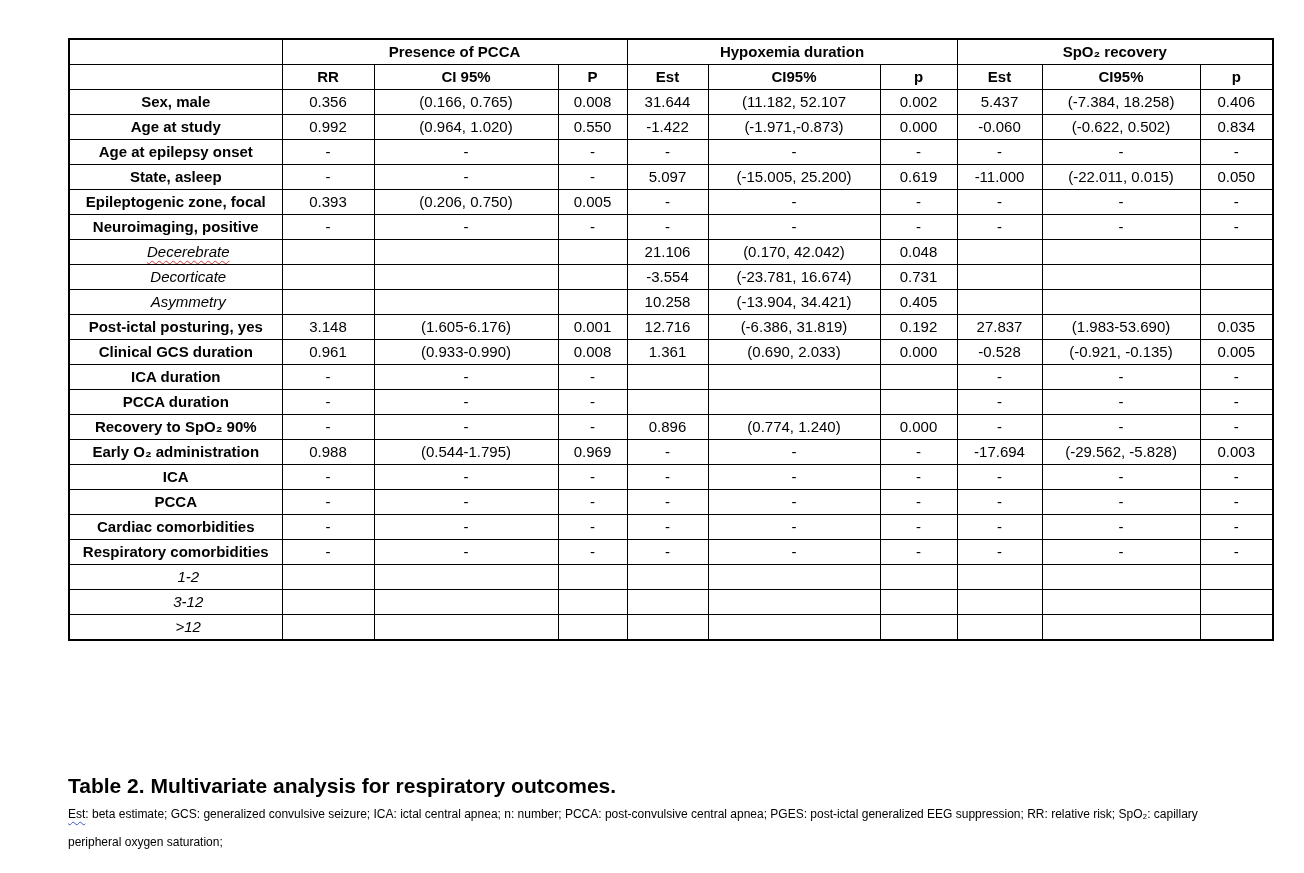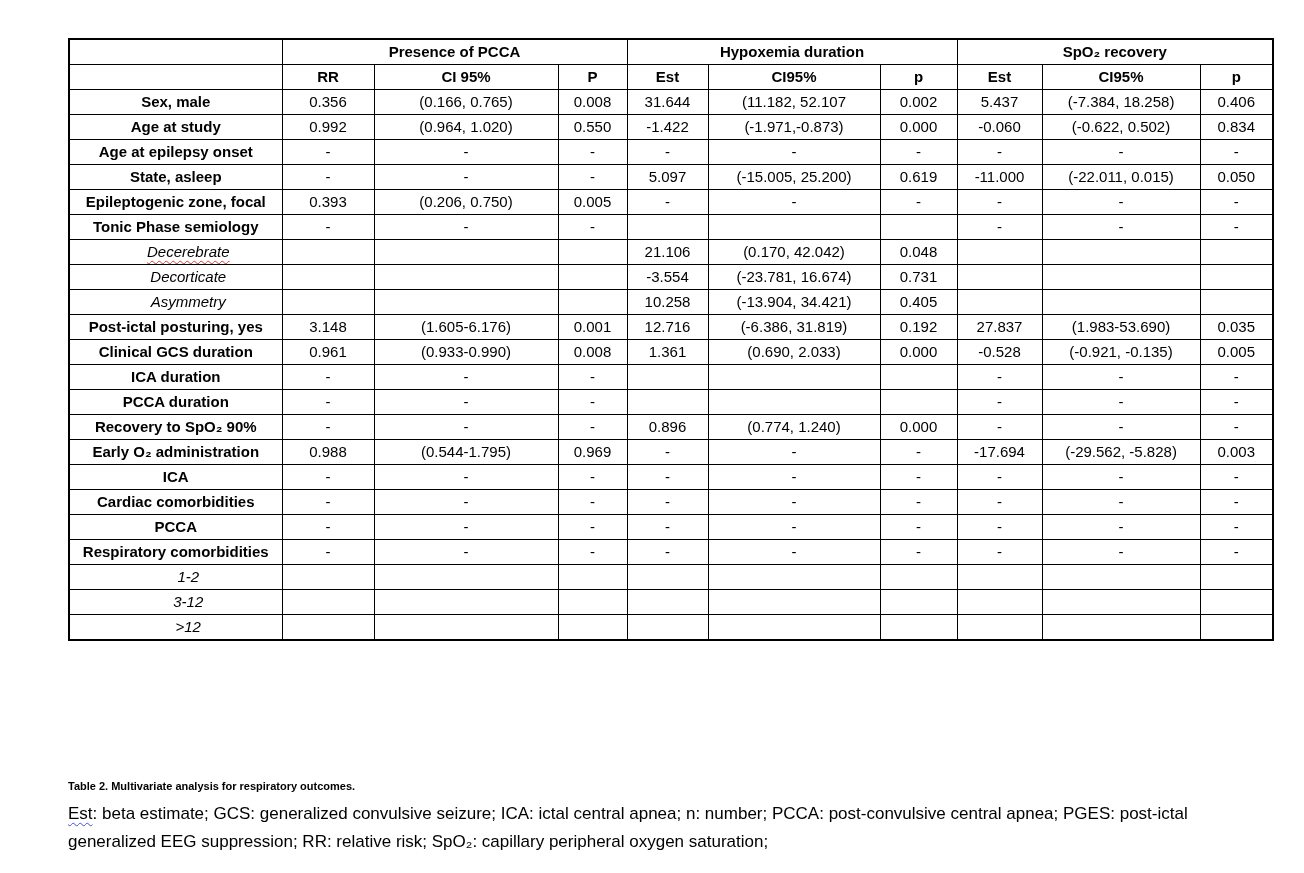--- a/index.html
+++ b/index.html
@@ -74,26 +74,26 @@
     text-underline-offset: 3px;
   }
   .caption {
     position: absolute;
     left: 68px;
     top: 772px;
     width: 1180px;
   }
   .caption-title {
     font-weight: bold;
-    font-size: 11px;
+    font-size: 21px;
     line-height: 28px;
     margin: 0;
   }
   .caption-body {
-    font-size: 17px;
+    font-size: 12px;
     line-height: 28px;
     margin: 0;
   }
 </style>
 </head>
 <body>
 
 <div class="page">
 
   <div class="tbl-wrap">
@@ -185,27 +185,27 @@
             <td class="val">(0.206, 0.750)</td>
             <td class="val">0.005</td>
             <td class="val">-</td>
             <td class="val">-</td>
             <td class="val">-</td>
             <td class="val">-</td>
             <td class="val">-</td>
             <td class="val">-</td>
           </tr>
           <tr>
-            <td class="lbl"><span>Tonic Phase semiology</span></td>
-            <td class="val">-</td>
-            <td class="val">-</td>
-            <td class="val">-</td>
-            <td class="val"></td>
-            <td class="val"></td>
-            <td class="val"></td>
+            <td class="lbl"><span>Neuroimaging, positive</span></td>
+            <td class="val">-</td>
+            <td class="val">-</td>
+            <td class="val">-</td>
+            <td class="val">-</td>
+            <td class="val">-</td>
+            <td class="val">-</td>
             <td class="val">-</td>
             <td class="val">-</td>
             <td class="val">-</td>
           </tr>
           <tr>
             <td class="lbl indent"><span class="squiggle-red">Decerebrate</span></td>
             <td class="val"></td>
             <td class="val"></td>
             <td class="val"></td>
             <td class="val">21.106</td>
@@ -317,33 +317,33 @@
             <td class="val">-</td>
             <td class="val">-</td>
             <td class="val">-</td>
             <td class="val">-</td>
             <td class="val">-</td>
             <td class="val">-</td>
             <td class="val">-</td>
             <td class="val">-</td>
           </tr>
           <tr>
+            <td class="lbl"><span>PCCA</span></td>
+            <td class="val">-</td>
+            <td class="val">-</td>
+            <td class="val">-</td>
+            <td class="val">-</td>
+            <td class="val">-</td>
+            <td class="val">-</td>
+            <td class="val">-</td>
+            <td class="val">-</td>
+            <td class="val">-</td>
+          </tr>
+          <tr>
             <td class="lbl"><span>Cardiac comorbidities</span></td>
-            <td class="val">-</td>
-            <td class="val">-</td>
-            <td class="val">-</td>
-            <td class="val">-</td>
-            <td class="val">-</td>
-            <td class="val">-</td>
-            <td class="val">-</td>
-            <td class="val">-</td>
-            <td class="val">-</td>
-          </tr>
-          <tr>
-            <td class="lbl"><span>PCCA</span></td>
             <td class="val">-</td>
             <td class="val">-</td>
             <td class="val">-</td>
             <td class="val">-</td>
             <td class="val">-</td>
             <td class="val">-</td>
             <td class="val">-</td>
             <td class="val">-</td>
             <td class="val">-</td>
           </tr>

